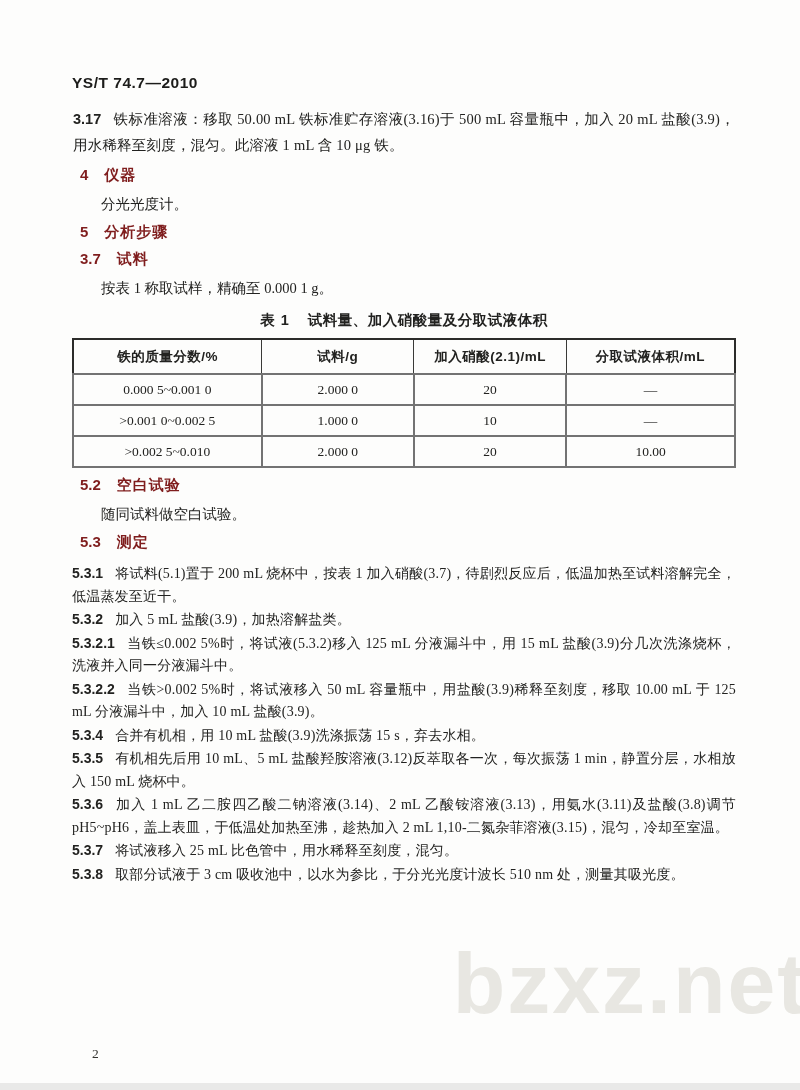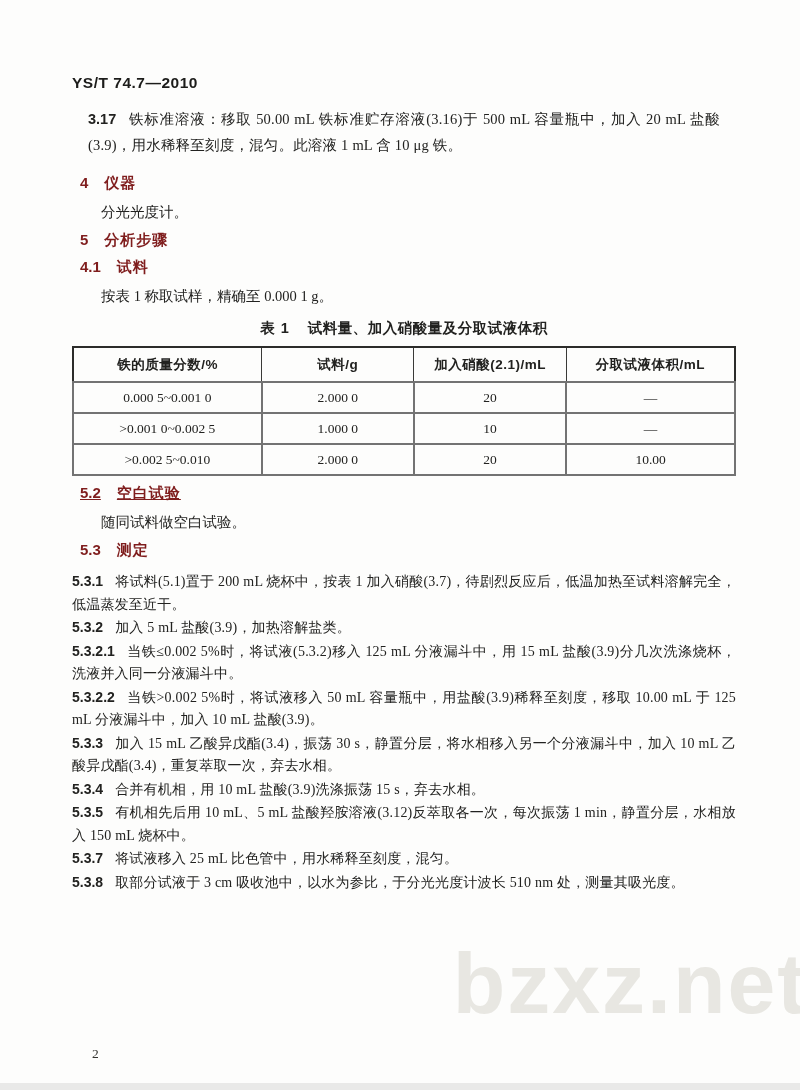--- a/index.html
+++ b/index.html
@@ -22,21 +22,21 @@
     z-index: 1;
   }
   .doc-number {
     font-family: "Liberation Sans", "DejaVu Sans", sans-serif;
     font-weight: bold;
     font-size: 15.5px;
     letter-spacing: 0.5px;
     color: #1c1c1a;
   }
   p.clause {
-    margin: 16px;
+    margin: 1px;
     font-size: 14px;
     line-height: 22.5px;
     text-align: justify;
     letter-spacing: 0.2px;
   }
   p.lead { margin-top: 14px; line-height: 26px; font-size: 14.5px; }
   .cnum {
     font-family: "Liberation Sans", "DejaVu Sans", sans-serif;
     font-weight: bold;
     margin-right: 12px;
@@ -49,21 +49,21 @@
     font-size: 15px;
     color: #7f1d1d;
     letter-spacing: 1px;
   }
   .hnum { margin-right: 16px; letter-spacing: 0; }
   .mt-h4   { margin-top: 20px; }
   .mt-p4   { margin-top: 20px; }
   .mt-h5   { margin-top: 24px; }
   .mt-h51  { margin-top: 22px; }
   .mt-p51  { margin-top: 14px; }
-  .mt-h52  { margin-top: 22px; text-decoration: underline; }
+  .mt-h52  { margin-top: 22px; }
   .mt-p52  { margin-top: 16px; }
   .mt-h53  { margin-top: 20px; }
   .mt-steps{ margin-top: 10px; }
   p.indent {
     margin: 0;
     font-size: 14.5px;
     line-height: 22px;
     text-indent: 2em;
     text-align: justify;
   }
@@ -154,21 +154,21 @@
       <span class="hnum">4</span><span>仪器</span>
     </h2>
 
     <p class="indent mt-p4">分光光度计。</p>
 
     <h2 class="h mt-h5">
       <span class="hnum">5</span><span>分析步骤</span>
     </h2>
 
     <h2 class="h mt-h51">
-      <span class="hnum">4.1</span><span>试料</span>
+      <span class="hnum">3.7</span><span>试料</span>
     </h2>
 
     <p class="indent mt-p51">按表 1 称取试样，精确至 0.000 1 g。</p>
 
     <div class="tbl-caption">
       <span class="cap-label">表 1</span><span>试料量、加入硝酸量及分取试液体积</span>
     </div>
 
     <table class="data">
       <colgroup>
@@ -215,23 +215,23 @@
 
     <h2 class="h mt-h53">
       <span class="hnum">5.3</span><span>测定</span>
     </h2>
 
     <div class="steps mt-steps">
       <p class="clause"><span class="cnum">5.3.1</span><span>将试料(5.1)置于 200 mL 烧杯中，按表 1 加入硝酸(3.7)，待剧烈反应后，低温加热至试料溶解完全，低温蒸发至近干。</span></p>
       <p class="clause"><span class="cnum">5.3.2</span><span>加入 5 mL 盐酸(3.9)，加热溶解盐类。</span></p>
       <p class="clause"><span class="cnum">5.3.2.1</span><span>当铁≤0.002 5%时，将试液(5.3.2)移入 125 mL 分液漏斗中，用 15 mL 盐酸(3.9)分几次洗涤烧杯，洗液并入同一分液漏斗中。</span></p>
       <p class="clause"><span class="cnum">5.3.2.2</span><span>当铁&gt;0.002 5%时，将试液移入 50 mL 容量瓶中，用盐酸(3.9)稀释至刻度，移取 10.00 mL 于 125 mL 分液漏斗中，加入 10 mL 盐酸(3.9)。</span></p>
-      <p class="clause"><span class="cnum">5.3.3</span><span>加入 15 mL 乙酸异戊酯(3.4)，振荡 30 s，静置分层，将水相移入另一个分液漏斗中，加入 10 mL 乙酸异戊酯(3.4)，重复萃取一次，弃去水相。</span></p>
       <p class="clause"><span class="cnum">5.3.4</span><span>合并有机相，用 10 mL 盐酸(3.9)洗涤振荡 15 s，弃去水相。</span></p>
       <p class="clause"><span class="cnum">5.3.5</span><span>有机相先后用 10 mL、5 mL 盐酸羟胺溶液(3.12)反萃取各一次，每次振荡 1 min，静置分层，水相放入 150 mL 烧杯中。</span></p>
+      <p class="clause"><span class="cnum">5.3.6</span><span>加入 1 mL 乙二胺四乙酸二钠溶液(3.14)、2 mL 乙酸铵溶液(3.13)，用氨水(3.11)及盐酸(3.8)调节 pH5~pH6，盖上表皿，于低温处加热至沸，趁热加入 2 mL 1,10-二氮杂菲溶液(3.15)，混匀，冷却至室温。</span></p>
       <p class="clause"><span class="cnum">5.3.7</span><span>将试液移入 25 mL 比色管中，用水稀释至刻度，混匀。</span></p>
       <p class="clause"><span class="cnum">5.3.8</span><span>取部分试液于 3 cm 吸收池中，以水为参比，于分光光度计波长 510 nm 处，测量其吸光度。</span></p>
     </div>
 
   </div>
 
   <div class="page-num">2</div>
 
   <div class="bottom-edge"></div>
 

